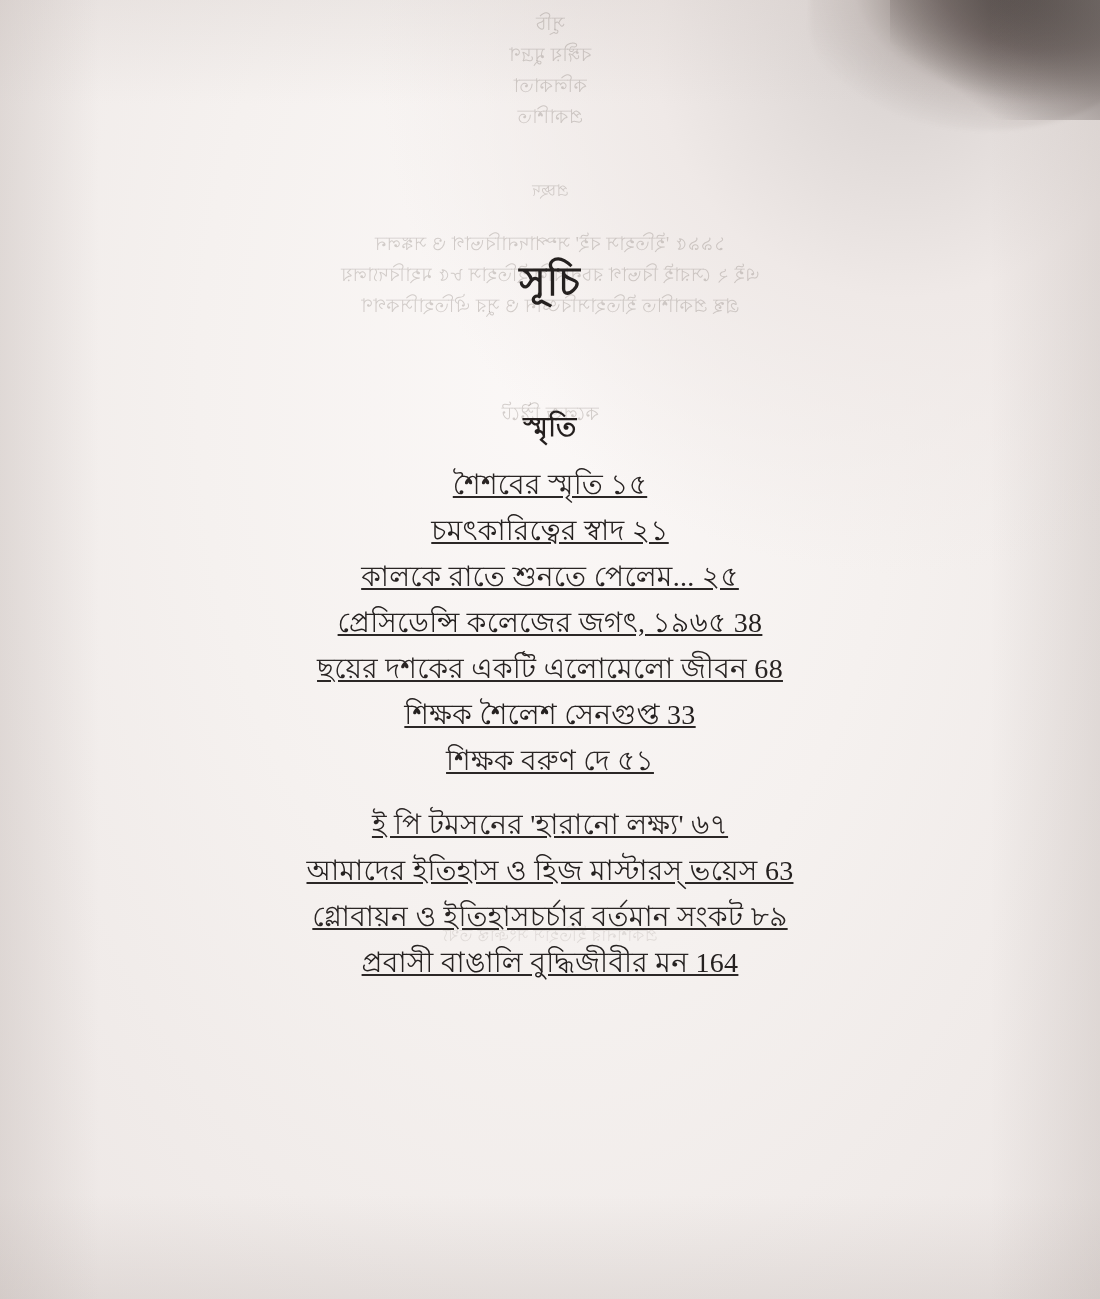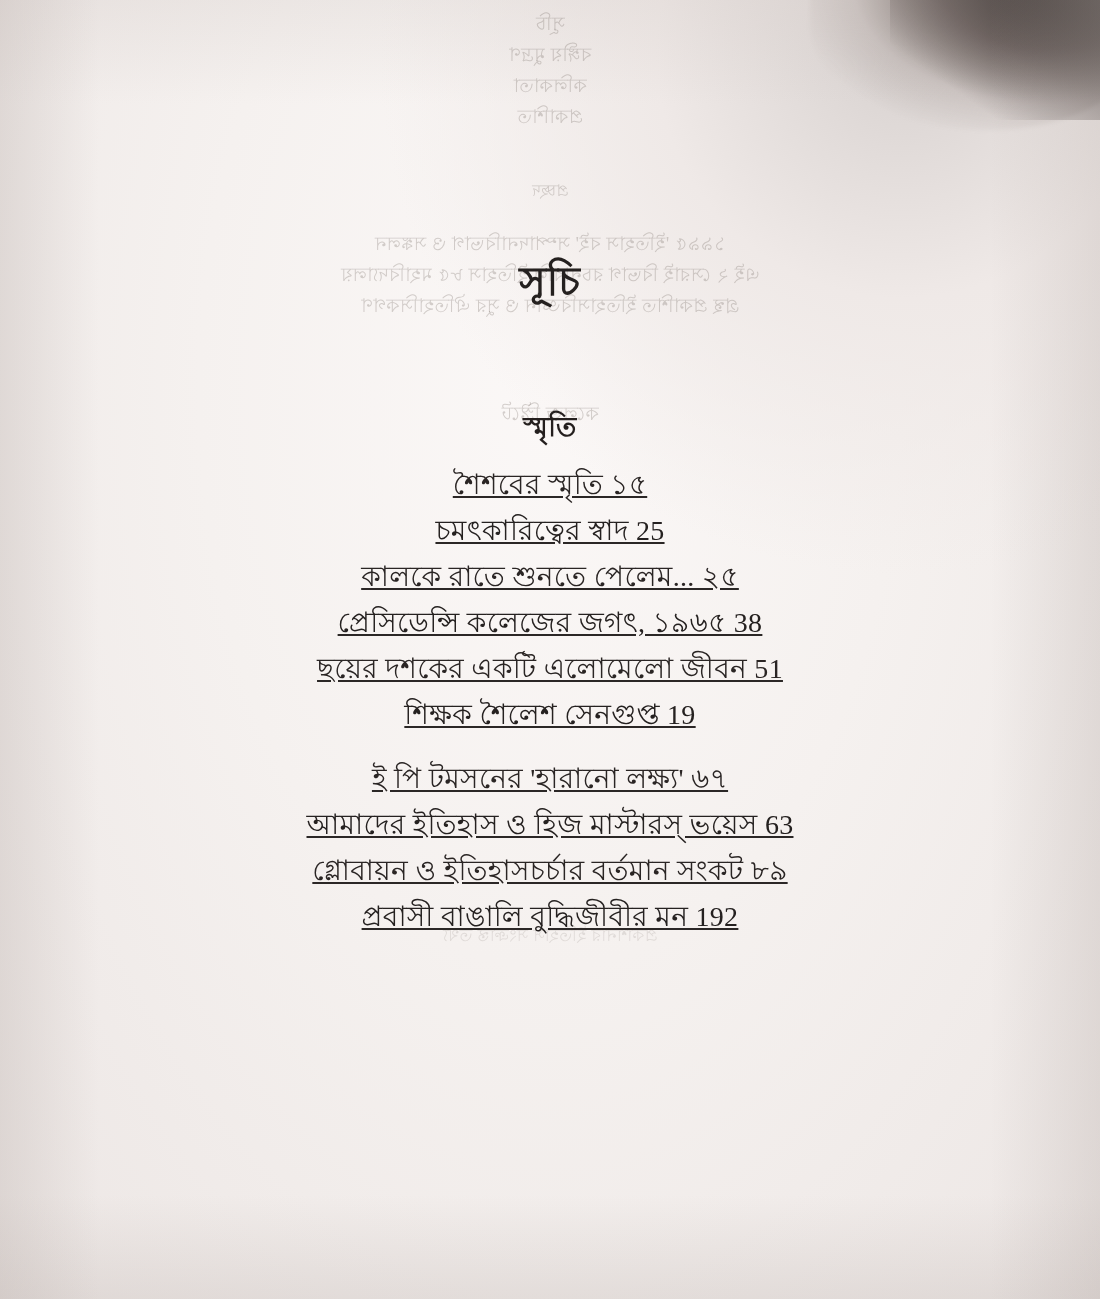--- a/index.html
+++ b/index.html
@@ -166,31 +166,32 @@
   </div>
 
   <div class="content">
 
     <h1 class="toc-title">সূচি</h1>
 
     <section class="section section-1">
       <div class="section-heading">স্মৃতি</div>
       <ul class="toc-list">
         <li class="toc-entry">শৈশবের স্মৃতি ১৫</li>
-        <li class="toc-entry">চমৎকারিত্বের স্বাদ 25</li>
+        <li class="toc-entry">চমৎকারিত্বের স্বাদ ২১</li>
         <li class="toc-entry">কালকে রাতে শুনতে পেলেম... ২৫</li>
         <li class="toc-entry">প্রেসিডেন্সি কলেজের জগৎ, ১৯৬৫ 38</li>
-        <li class="toc-entry">ছয়ের দশকের একটি এলোমেলো জীবন 51</li>
-        <li class="toc-entry">শিক্ষক শৈলেশ সেনগুপ্ত 19</li>
+        <li class="toc-entry">ছয়ের দশকের একটি এলোমেলো জীবন 68</li>
+        <li class="toc-entry">শিক্ষক শৈলেশ সেনগুপ্ত 33</li>
+        <li class="toc-entry">শিক্ষক বরুণ দে ৫১</li>
       </ul>
     </section>
 
     <section class="section section-2">
       <ul class="toc-list">
         <li class="toc-entry">ই পি টমসনের 'হারানো লক্ষ্য' ৬৭</li>
         <li class="toc-entry">আমাদের ইতিহাস ও হিজ মাস্টারস্ ভয়েস 63</li>
         <li class="toc-entry">গ্লোবায়ন ও ইতিহাসচর্চার বর্তমান সংকট ৮৯</li>
-        <li class="toc-entry">প্রবাসী বাঙালি বুদ্ধিজীবীর মন 192</li>
+        <li class="toc-entry">প্রবাসী বাঙালি বুদ্ধিজীবীর মন 164</li>
       </ul>
     </section>
 
   </div>
 </div>
 
 </body></html>

